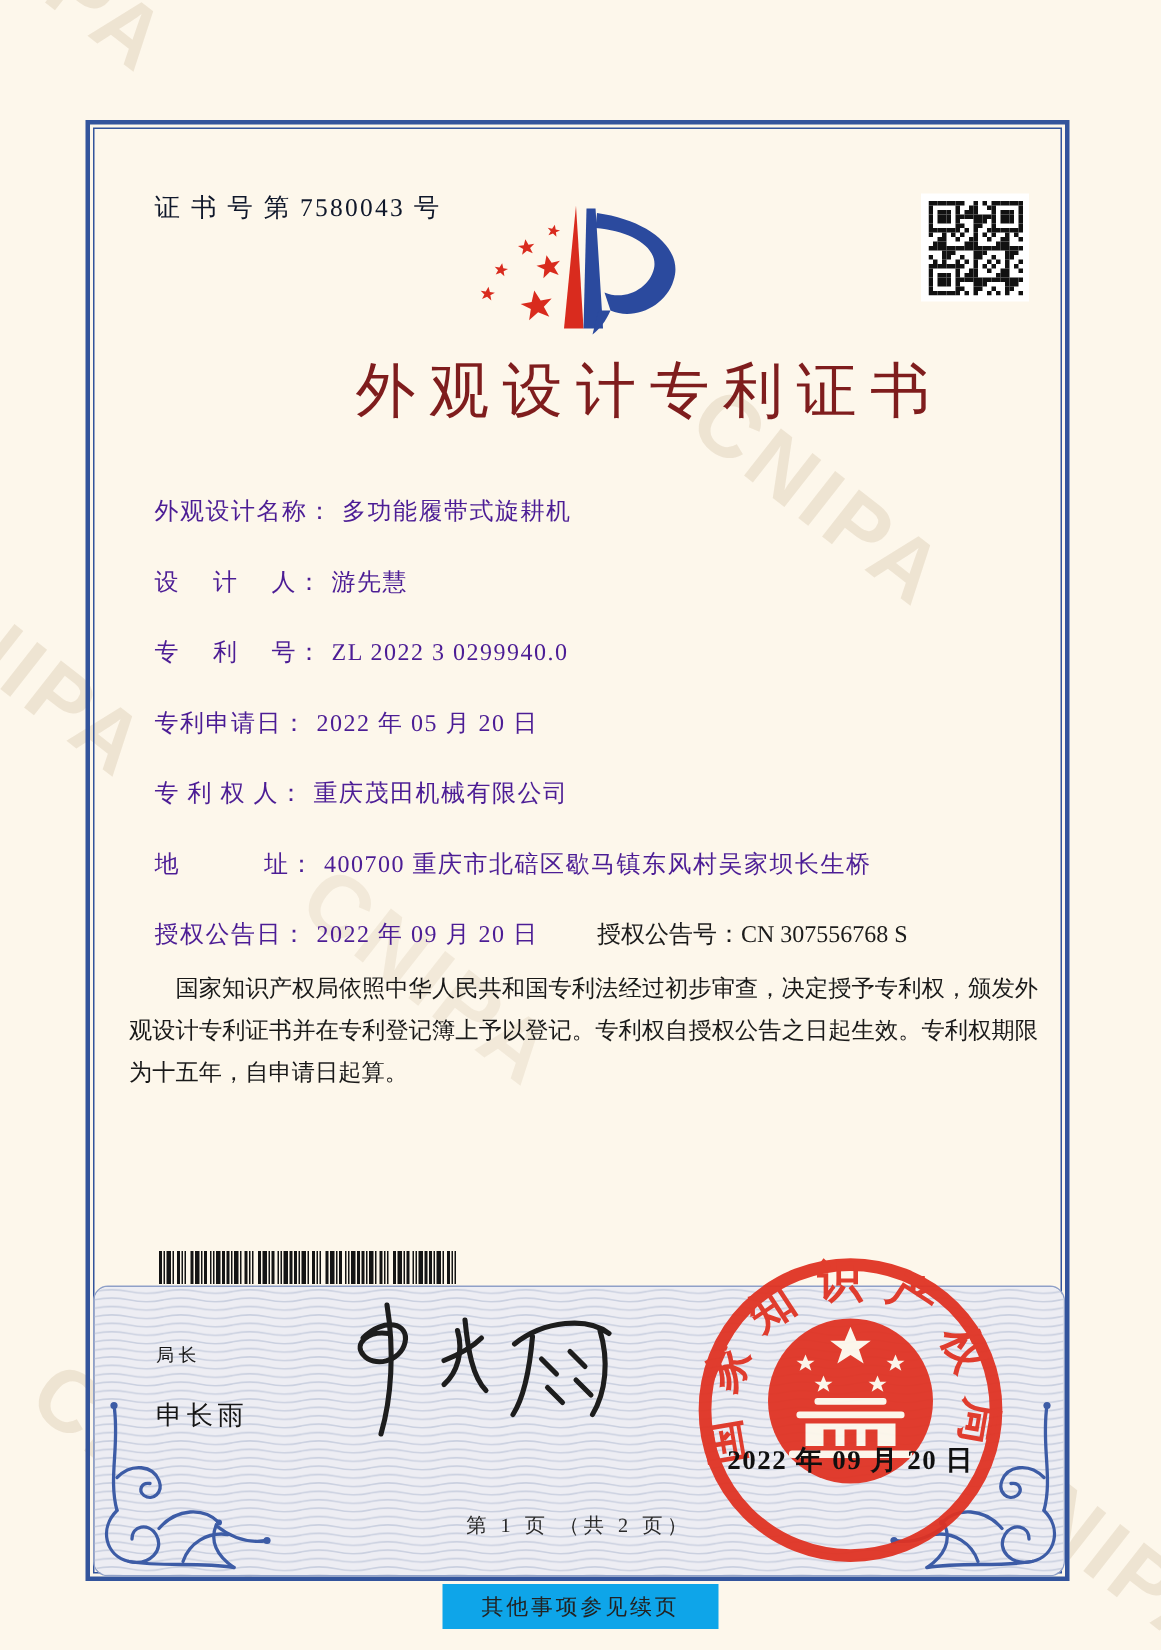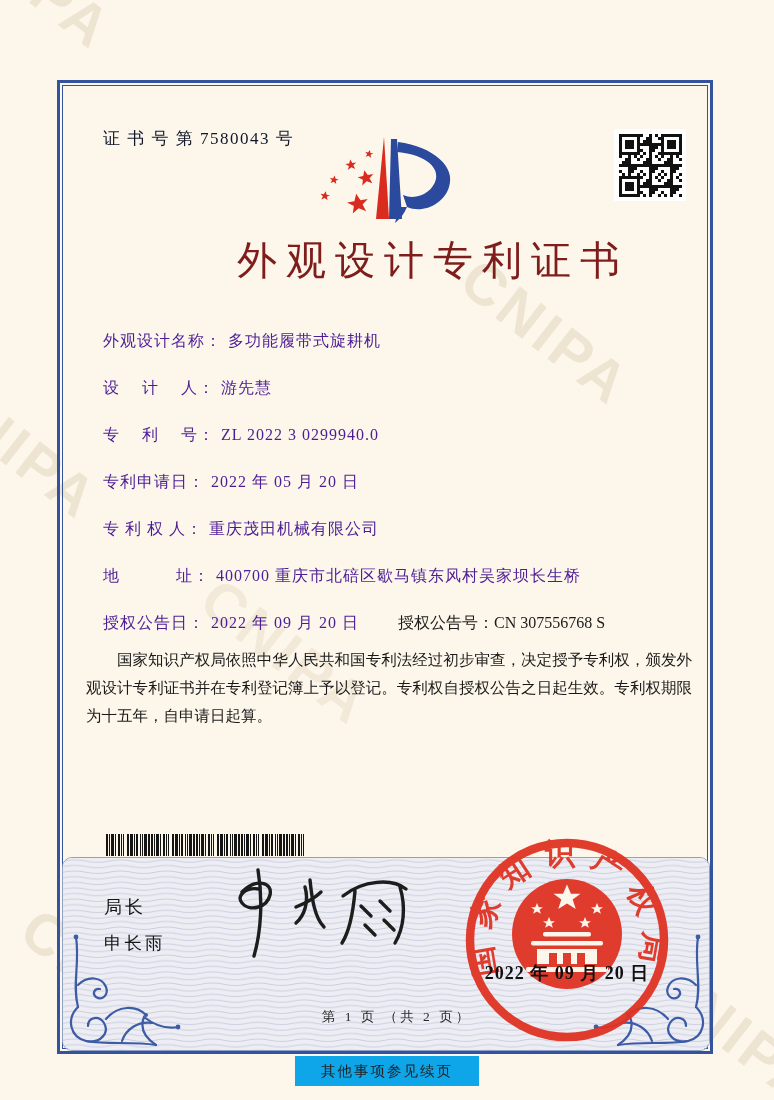--- a/index.html
+++ b/index.html
@@ -51,31 +51,31 @@
   .barcode{position:absolute;left:104px;top:834px;}
   
   .panel{
     position:absolute;left:62px;top:857px;width:648px;height:194px;
     border:1px solid #8fa0c8;border-radius:10px;overflow:hidden;box-sizing:border-box;
   }
   .panel svg{display:block;}
   .flourish{position:absolute;width:130px;height:120px;}
   .flo-l{left:60px;top:933px;}
   .flo-r{left:584px;top:933px;transform:scaleX(-1);}
-  .sig-title{position:absolute;left:104px;top:895px;font-size:18px;letter-spacing:3px;color:#151515;}
+  .sig-title{position:absolute;left:104px;top:895px;font-size:12px;letter-spacing:3px;color:#151515;}
   .sig-name{position:absolute;left:104px;top:931px;font-size:17.5px;letter-spacing:3px;color:#151515;}
   .signature{position:absolute;left:212px;top:860px;}
   .seal{position:absolute;left:462px;top:835px;}
   .seal-date{
     position:absolute;left:457px;top:961px;width:220px;text-align:center;
     font-size:18px;letter-spacing:1px;color:#101010;font-weight:bold;
   }
   .page-num{
     position:absolute;left:58px;top:1008px;width:656px;text-align:center;
-    font-size:13.5px;letter-spacing:3px;color:#2a2a2a;padding-left:11px;
+    font-size:13.5px;letter-spacing:3px;color:#2a2a2a;
   }
   .bottom-note{
     position:absolute;left:295px;top:1056px;width:184px;height:30px;background:#0ea5e9;
     display:flex;align-items:center;justify-content:center;
     font-size:14.5px;letter-spacing:2px;color:#222;
   }
 </style>
 </head>
 <body>
 

